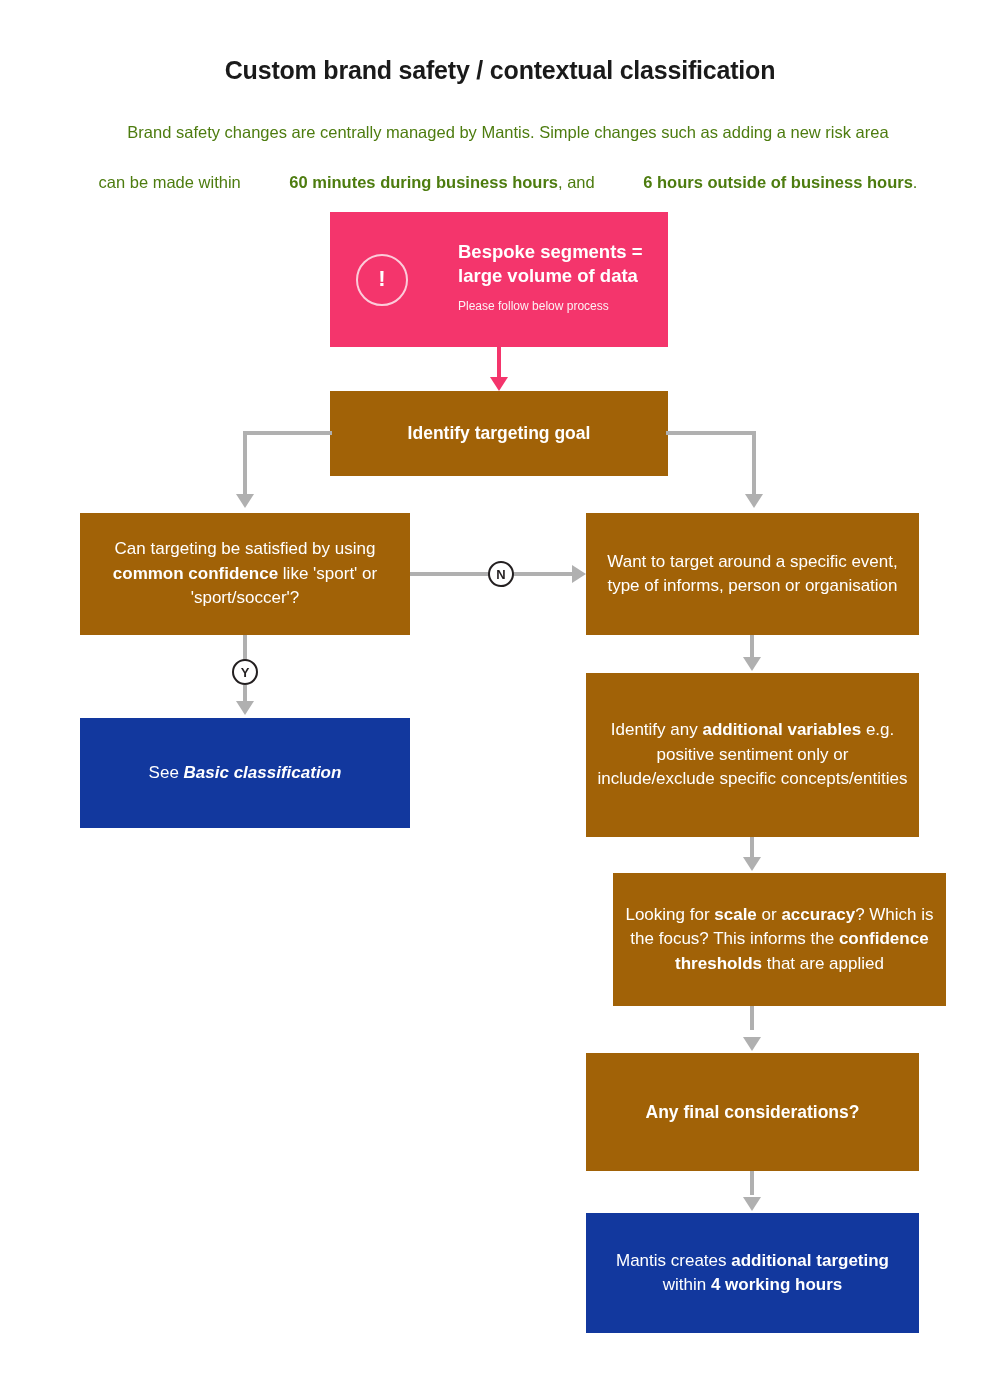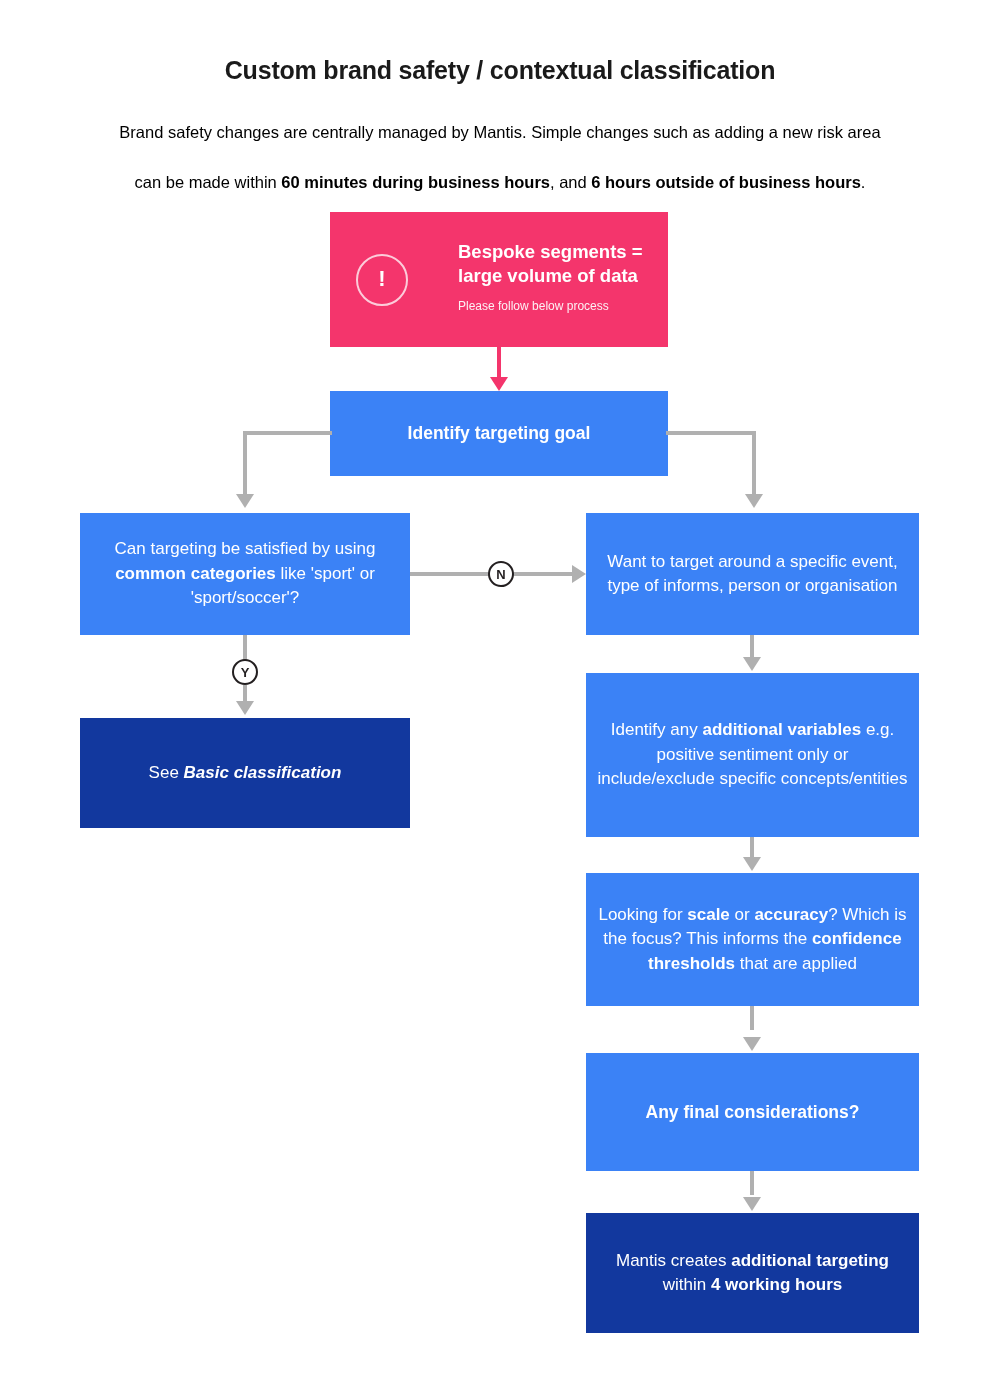--- a/index.html
+++ b/index.html
@@ -20,43 +20,43 @@
     width: 1000px;
     text-align: center;
     font-size: 25px;
     font-weight: bold;
     letter-spacing: -0.2px;
     color: #1a1a1a;
   }
 
   #intro {
     position: absolute;
-    left: 50px; top: 120px;
+    left: 58px; top: 120px;
     width: 900px;
     text-align: center;
     font-size: 16.5px;
     line-height: 25px;
-    color: #000000;
-  }
-  #intro b { font-weight: bold; }
+    color: #4d7c0f;
+  }
+  #intro b { font-weight: bold; margin-left: 44px; }
 
   
   .node {
     position: absolute;
     display: flex;
     align-items: center;
     justify-content: center;
     text-align: center;
     color: #ffffff;
     line-height: 24.5px;
   }
   .node .txt { width: 100%; padding: 0 10px; }
   .node b { font-weight: bold; }
 
-  .gray  { background: #3b82f6; }
+  .gray  { background: #a16207; }
   .blue  { background: #12389e; }
   .pink  { background: #f4356c; }
 
   
   #alert-box {
     left: 330px; top: 212px; width: 338px; height: 135px;
     justify-content: flex-start;
     padding-left: 26px;
   }
   #alert-icon {
@@ -82,21 +82,21 @@
 
   #node-basic  { left: 80px;  top: 718px; width: 330px; height: 110px;
                  font-size: 17px; }
 
   #node-want   { left: 586px; top: 513px; width: 333px; height: 122px;
                  font-size: 17px; }
 
   #node-vars   { left: 586px; top: 673px; width: 333px; height: 164px;
                  font-size: 17px; }
 
-  #node-scale  { left: 586px; top: 873px; width: 333px; height: 133px;
+  #node-scale  { left: 613px; top: 873px; width: 333px; height: 133px;
                  font-size: 17px; }
 
   #node-final  { left: 586px; top: 1053px; width: 333px; height: 118px;
                  font-size: 17.5px; font-weight: bold; }
 
   #node-out    { left: 586px; top: 1213px; width: 333px; height: 120px;
                  font-size: 17px; }
 
   
   .conn { position: absolute; }
@@ -162,21 +162,21 @@
 
 <div class="conn hline" style="left:243px; top:431px; width:89px; height:4px;"></div>
 <div class="conn vline" style="left:243px; top:431px; width:4px; height:64px;"></div>
 <div class="arrow-down" style="left:236px; top:494px;"></div>
 
 <div class="conn hline" style="left:666px; top:431px; width:90px; height:4px;"></div>
 <div class="conn vline" style="left:752px; top:431px; width:4px; height:64px;"></div>
 <div class="arrow-down" style="left:745px; top:494px;"></div>
 
 <div class="node gray" id="node-common">
-  <div class="txt"><span>Can targeting be satisfied by using </span><b>common categories</b><span> like 'sport' or 'sport/soccer'?</span></div>
+  <div class="txt"><span>Can targeting be satisfied by using </span><b>common confidence</b><span> like 'sport' or 'sport/soccer'?</span></div>
 </div>
 
 <div class="conn hline" style="left:410px; top:572px; width:165px; height:4px;"></div>
 <div class="badge" style="left:488px; top:561px;">
   <span>N</span>
 </div>
 <div class="arrow-right" style="left:572px; top:565px;"></div>
 
 <div class="conn vline" style="left:243px; top:635px; width:4px; height:26px;"></div>
 <div class="badge" style="left:232px; top:659px;">

